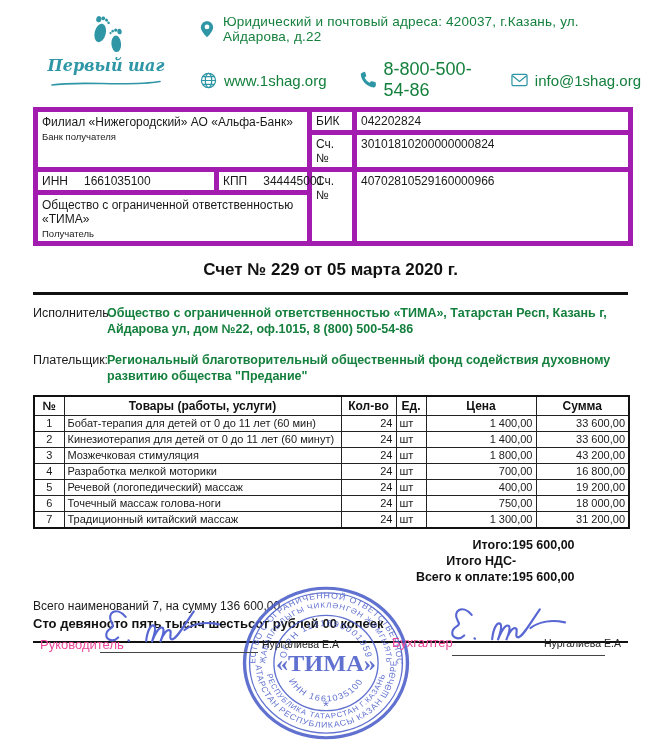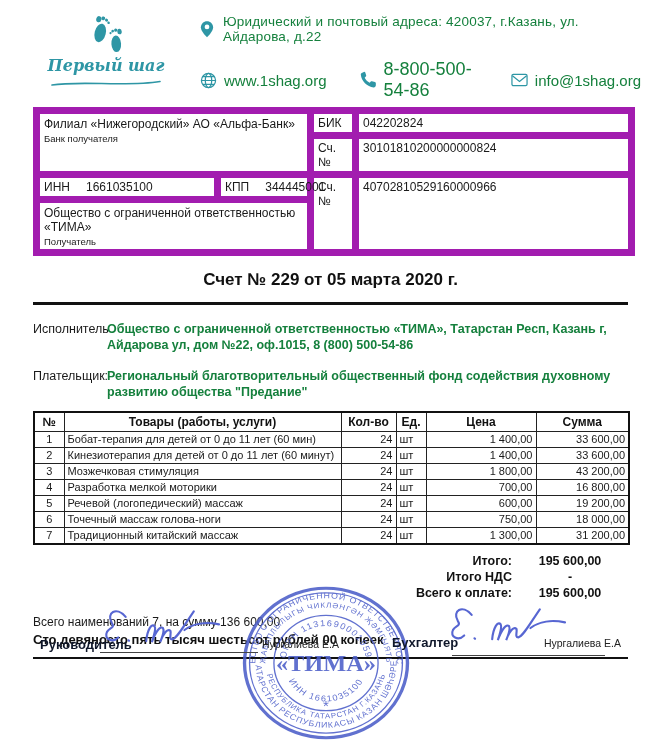--- a/index.html
+++ b/index.html
@@ -14,61 +14,61 @@
   .c-row1{display:flex;align-items:center;gap:9px;font-size:13.5px;letter-spacing:.2px;}
   .c-row2{display:flex;align-items:center;margin-top:15px;gap:8px;}
   .c-grp{display:flex;align-items:center;gap:7px;}
   .c-grp.site{font-size:15px;}
   .c-grp.phone{font-size:18px;margin-left:24px;}
   .c-grp.mail{font-size:15px;margin-left:24px;}
   .ic{flex:0 0 auto;display:block;}
   
   .bank-table{border-collapse:collapse;table-layout:fixed;width:595px;margin:6px 0 0 33px;
               font-size:12px;}
-  .bank-table td{border:7px solid #a21caf;padding:2px 4px;vertical-align:top;}
+  .bank-table td{border:5px solid #a21caf;padding:2px 4px;vertical-align:top;}
   .bank-table{border:1.5px solid #222;}
   .bank-table .small{font-size:9.5px;margin-top:2px;}
   .bank-table .big{padding-top:1px;}
   .bank-table .lblv span.v{margin-left:16px;}
   .r1{height:19px;}.r2{height:19px;}.r3{height:20px;}.r4{height:38px;}
   
   .doc-title{margin-top:14px;text-align:center;font-size:17px;font-weight:bold;color:#111;
              width:595px;margin-left:33px;}
   .rule{height:2.5px;background:#111;width:595px;margin:12px 0 0 33px;}
   
-  .party{display:flex;width:595px;margin:16px 0 0 33px;font-size:12.5px;line-height:1.3;}
+  .party{display:flex;width:595px;margin:10px 0 0 33px;font-size:12.5px;line-height:1.3;}
   .party .lbl{width:74px;flex:0 0 auto;}
   .party .val{flex:1;font-weight:bold;color:#15803d;}
   .party.payer,.party.customer{margin-top:15px;}
   
   .items{border-collapse:collapse;table-layout:fixed;width:595px;margin:10px 0 0 33px;
          border:2px solid #111;}
   .items th{border:1px solid #222;font-size:12px;font-weight:bold;text-align:center;
             padding:2px 2px;color:#111;}
   .items td{border:1px solid #222;font-size:11px;padding:1px 3px;height:13px;
             white-space:nowrap;overflow:hidden;}
   .items td.c0{text-align:center;}
   .items td.c1{text-align:left;}
   .items td.c2{text-align:right;}
   .items td.c3{text-align:left;}
   .items td.c4{text-align:right;}
   .items td.c5{text-align:right;}
   
   .totals{width:595px;margin:8px 0 0 33px;font-size:12.5px;font-weight:bold;color:#111;}
   .t-row{display:flex;justify-content:flex-end;line-height:1.28;}
   .t-row .t-lbl{text-align:right;}
-  .t-row .t-val{width:116px;text-align:center;}
+  .t-row .t-val{width:116px;text-align:left;}
   
   .summary{width:595px;margin:14px 0 0 33px;}
   .sum1{font-size:12px;}
   .sum2{font-size:13px;font-weight:bold;color:#111;margin-top:3px;}
   .rule2{height:2.5px;background:#111;width:595px;margin:10px 0 0 33px;}
   
   .sig-area{position:absolute;left:0;top:580px;width:659px;height:161px;}
-  .sig-lbl{position:absolute;font-size:13px;font-weight:bold;color:#0f172a;}
+  .sig-lbl{position:absolute;font-size:13px;font-weight:normal;color:#ec4899;}
   .sig-name{position:absolute;font-size:10.5px;color:#222;}
   .sig-line{position:absolute;border-top:1.5px solid #444;}
   .stamp{position:absolute;left:242px;top:6px;opacity:.88;}
   .sig-svg{position:absolute;}
 </style>
 </head>
 <body>
 
 <div class="page">
 
@@ -236,21 +236,21 @@
           <td class="c2">24</td>
           <td class="c3">шт</td>
           <td class="c4">700,00</td>
           <td class="c5">16 800,00</td>
         </tr>
         <tr>
           <td class="c0">5</td>
           <td class="c1">Речевой (логопедический) массаж</td>
           <td class="c2">24</td>
           <td class="c3">шт</td>
-          <td class="c4">600,00</td>
+          <td class="c4">400,00</td>
           <td class="c5">19 200,00</td>
         </tr>
         <tr>
           <td class="c0">6</td>
           <td class="c1">Точечный массаж голова-ноги</td>
           <td class="c2">24</td>
           <td class="c3">шт</td>
           <td class="c4">750,00</td>
           <td class="c5">18 000,00</td>
         </tr>

